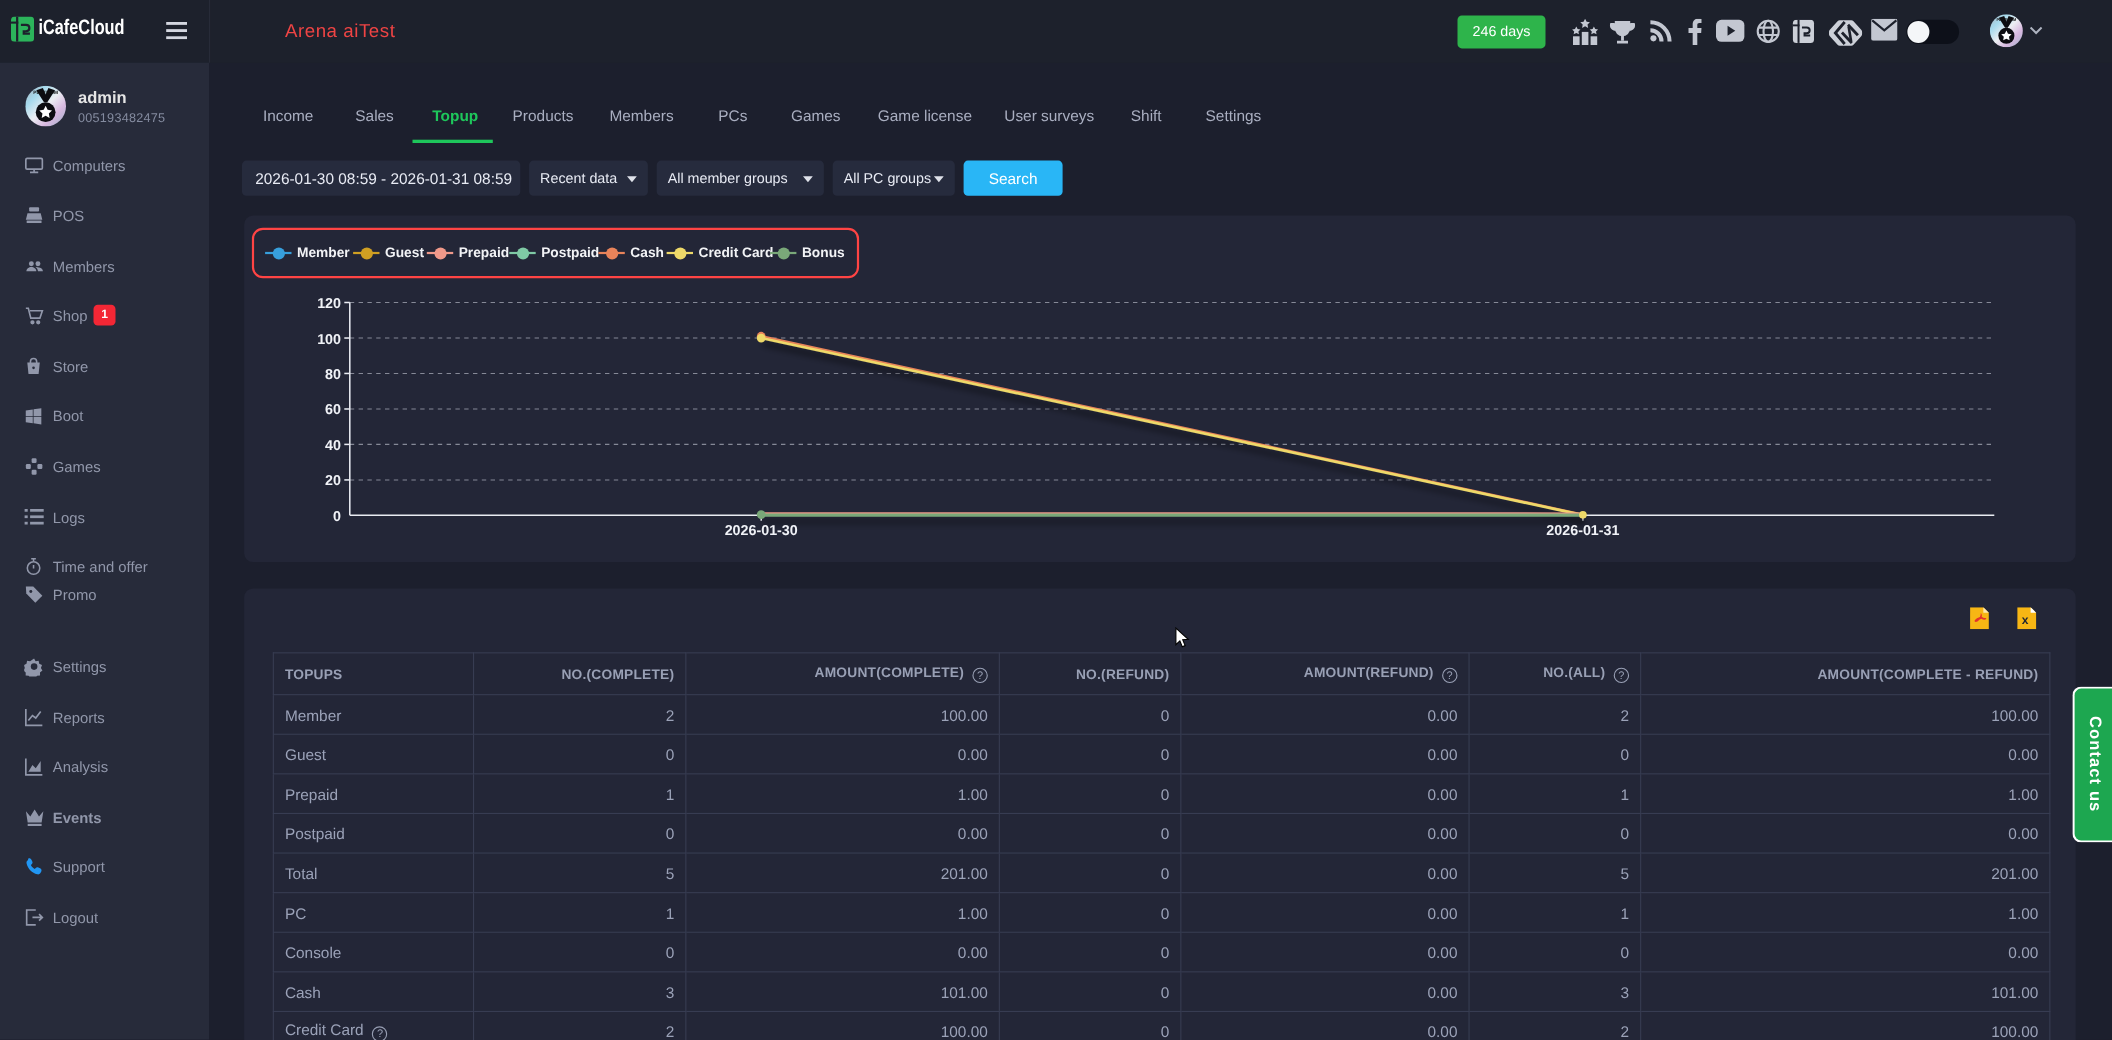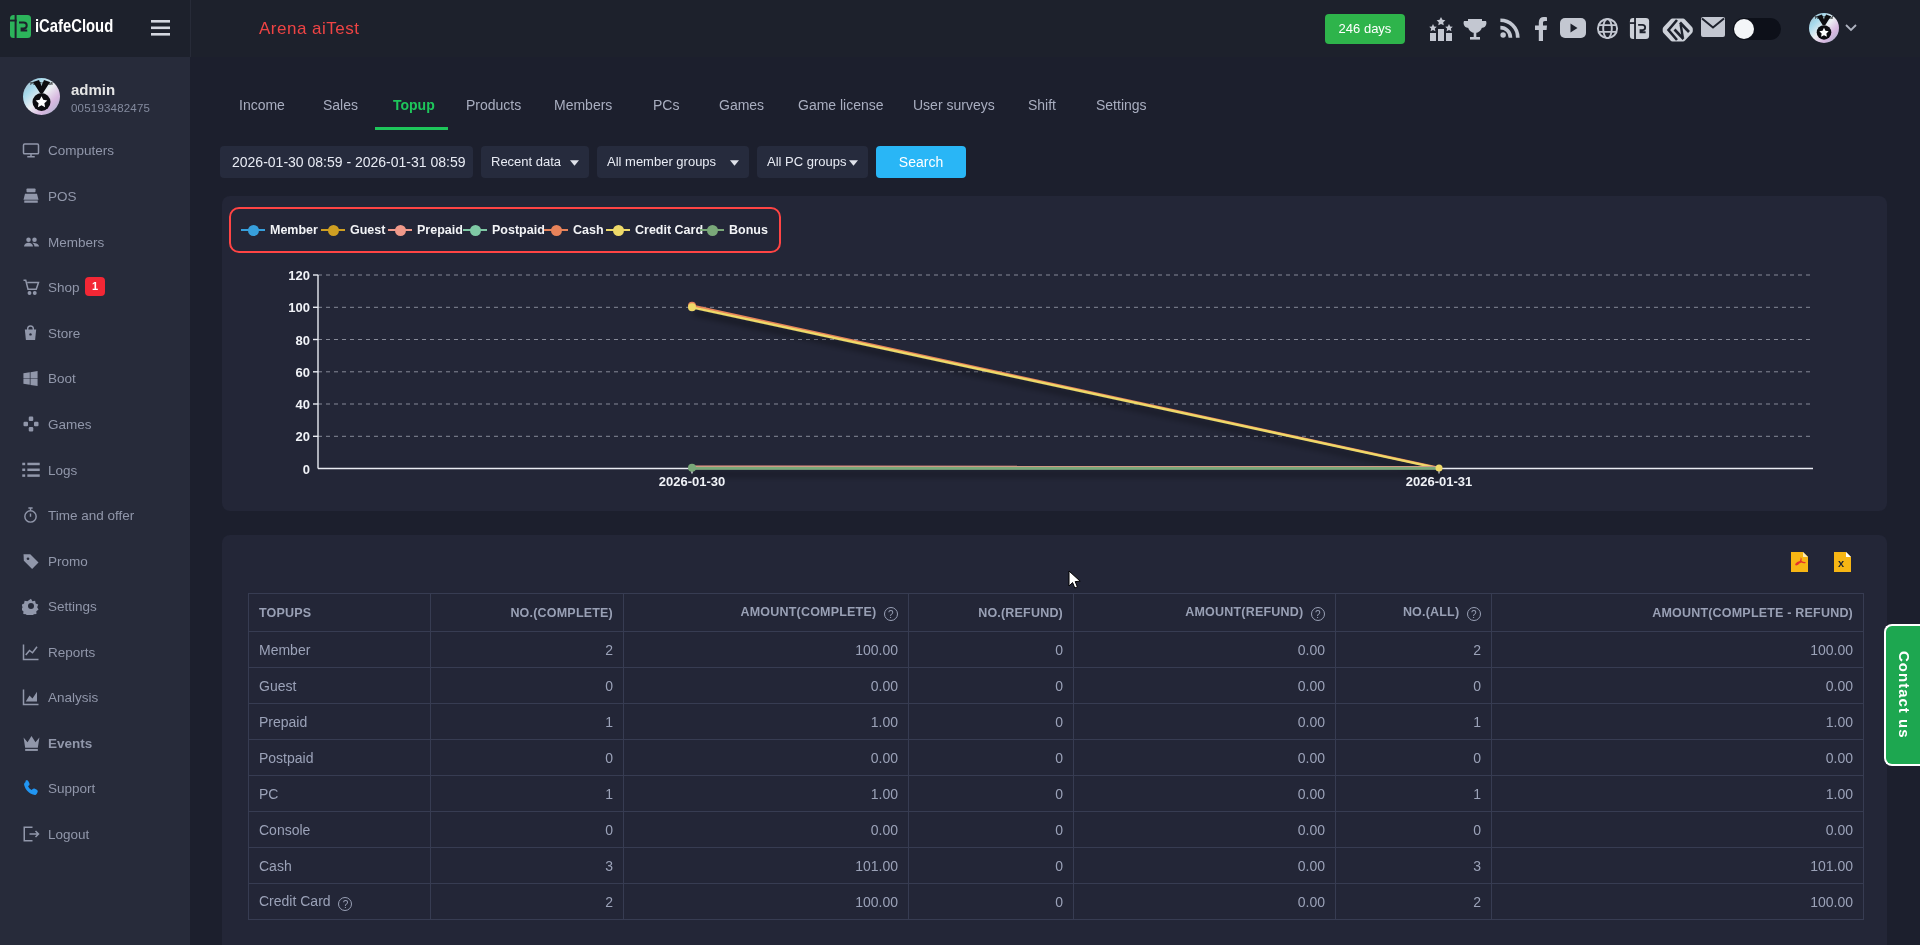--- a/index.html
+++ b/index.html
@@ -236,21 +236,21 @@
         </svg>
         <span class="lbl">Logs</span>
       </div>
       <div class="mi" style="top: 441px;">
         <svg width="17" height="18" viewBox="0 0 24 24" fill="none" stroke="#9197aa" stroke-width="2">
           <circle cx="12" cy="14" r="8"></circle>
           <path d="M12 10 v4.5 M9 2 h6 M12 2 v3"></path>
         </svg>
         <span class="lbl">Time and offer</span>
       </div>
-      <div class="mi" style="top: 487px; text-align: right;">
+      <div class="mi" style="top: 466px; text-align: right;">
         <svg width="18" height="18" viewBox="0 0 24 24" fill="#9197aa">
           <path d="M2 3 h9 l11 11 -8.5 8.5 -11-11 z"></path>
           <circle cx="8" cy="9" r="1.8" fill="#272b3a"></circle>
         </svg>
         <span class="lbl">Promo</span>
       </div>
       <div class="mi" style="top: 532px;">
         <svg width="18" height="18" viewBox="0 0 24 24" fill="#9197aa">
           <path d="M12 1.5 l2 3.5 4-.6 .8 4 3.7 1.6 -1.5 3.8 2 3.4 -3.2 2.5 .1 4 -4 .3 -1.9 3.5 -3.6-1.8 -3.6 1.8 -1.9-3.5 -4-.3 .1-4 -3.2-2.5 2-3.4 -1.5-3.8 3.7-1.6 .8-4 4 .6 z" transform="scale(.92) translate(1,1)"></path>
           <circle cx="12" cy="12" r="4" fill="#272b3a"></circle>
@@ -495,20 +495,29 @@
       <tr>
             <td>Postpaid</td>
             <td>0</td>
             <td>0.00</td>
             <td>0</td>
             <td>0.00</td>
             <td>0</td>
             <td>0.00</td>
           </tr>
       <tr>
+            <td>Total</td>
+            <td>5</td>
+            <td>201.00</td>
+            <td>0</td>
+            <td>0.00</td>
+            <td>5</td>
+            <td>201.00</td>
+          </tr>
+      <tr>
             <td>PC</td>
             <td>1</td>
             <td>1.00</td>
             <td>0</td>
             <td>0.00</td>
             <td>1</td>
             <td>1.00</td>
           </tr>
       <tr>
             <td>Console</td>

